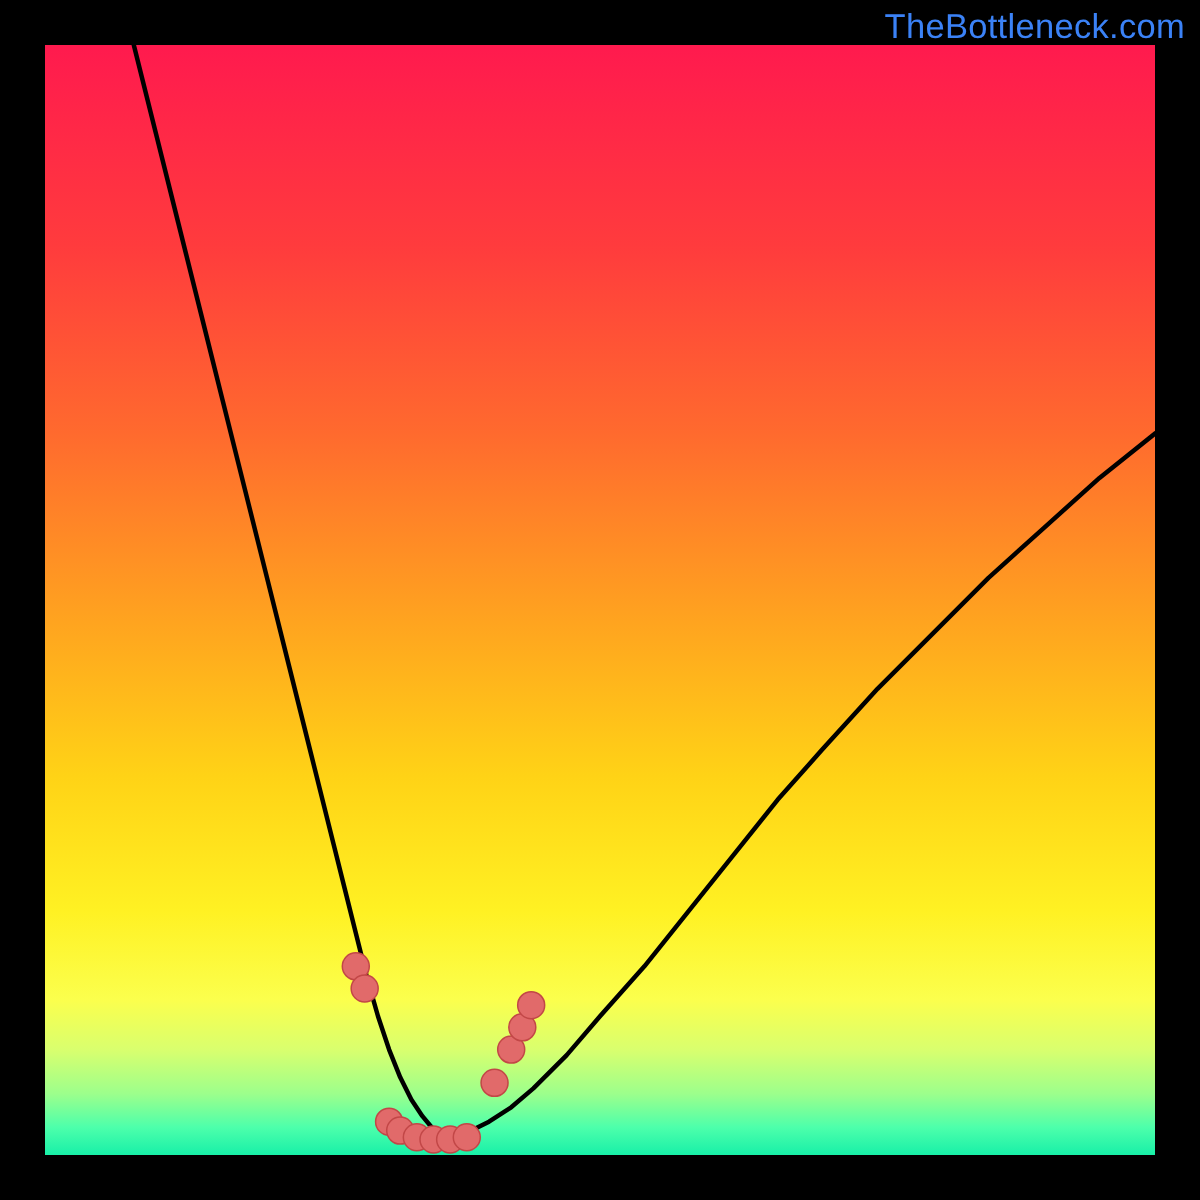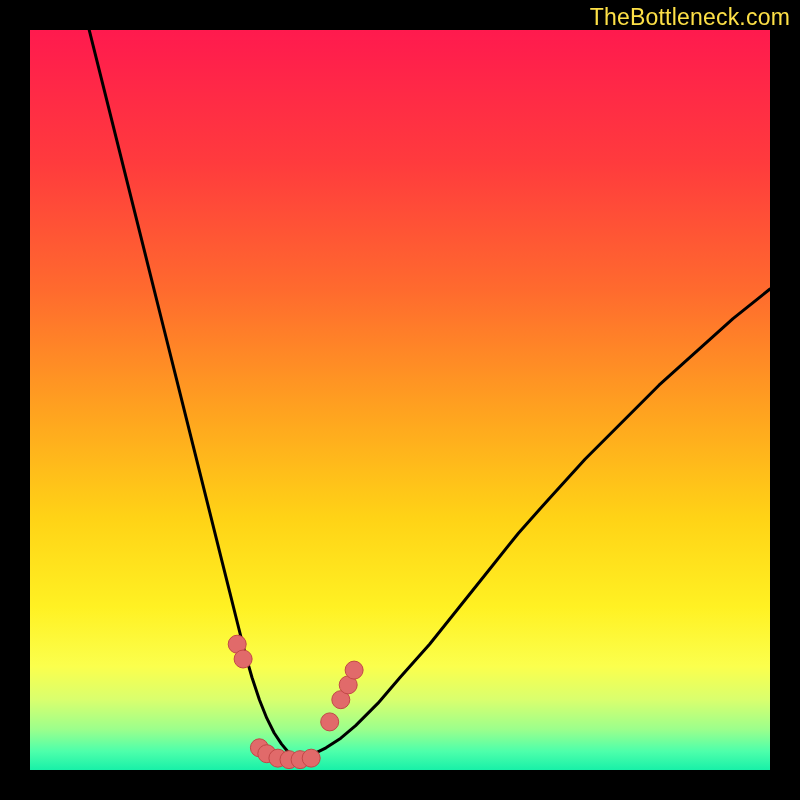--- a/index.html
+++ b/index.html
@@ -20,21 +20,21 @@
     background: #000;
   }
   .plot-area {
     position: absolute;
     box-sizing: border-box;
   }
   .watermark {
     position: absolute;
     top: 4px;
     right: 10px;
-    color: #fde047;
+    color: #3b82f6;
     font-size: 23px;
     font-weight: 500;
     letter-spacing: 0.2px;
     pointer-events: none;
   }
   svg {
     position: absolute;
     left: 0;
     top: 0;
   }

